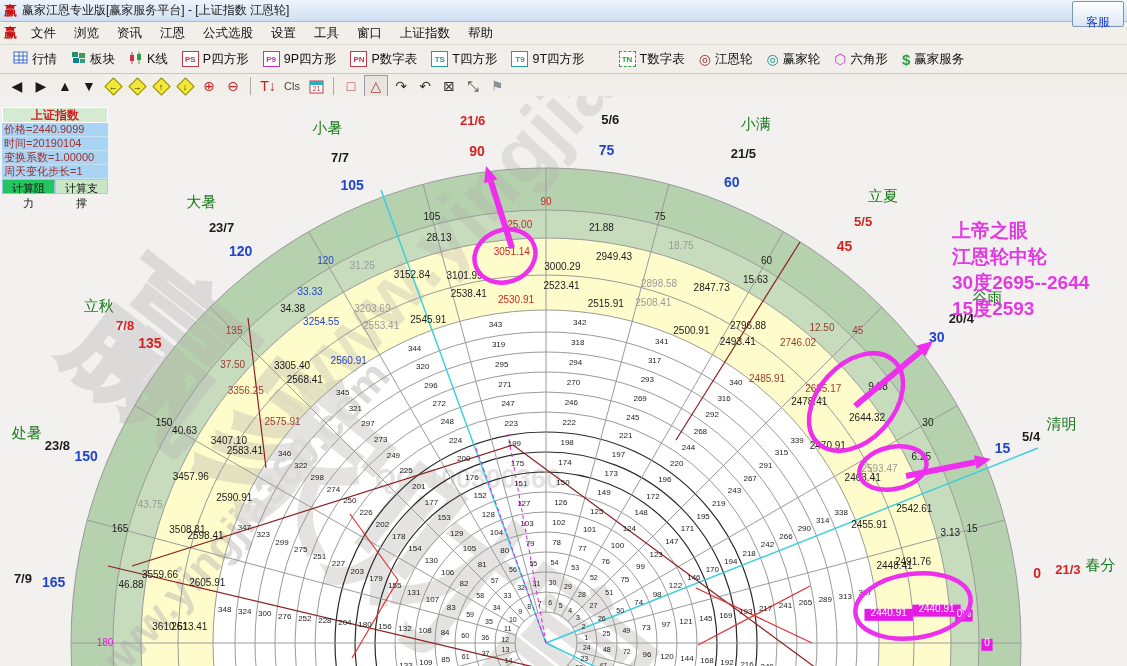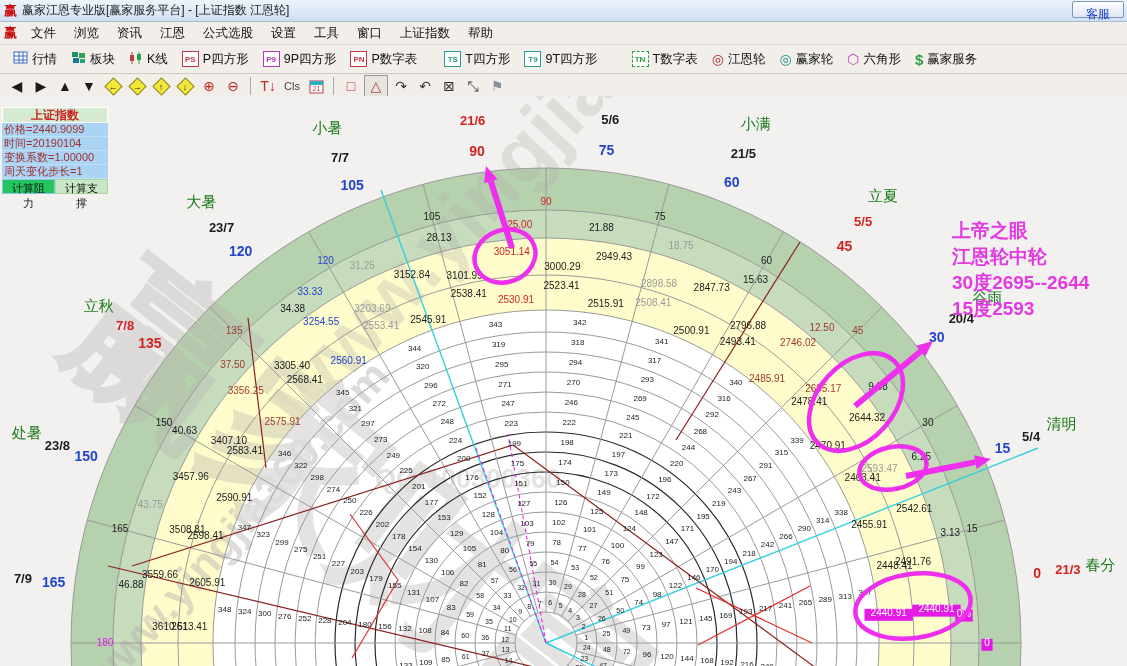--- a/index.html
+++ b/index.html
@@ -1,20 +1,20 @@
 <!DOCTYPE html>
 <html><head>
 <meta charset="utf-8">
 <style>
   html,body{margin:0;padding:0;width:1127px;height:666px;overflow:hidden;
     font-family:"Liberation Sans","DejaVu Sans",sans-serif;background:#f2f1ef;}
   #titlebar{height:21px;background:linear-gradient(#eef4fb,#cfdff2);border-bottom:1px solid #a9bccf;
     display:flex;align-items:center;padding:0 4px;font-size:12px;color:#1b1b1b;position:relative;}
   .logo-char{color:#cc1111;font-weight:bold;font-size:13px;margin-right:5px;}
-  #service-btn{position:absolute;right:3px;top:1px;height:17px;padding:4px 13px;font-size:12px;
+  #service-btn{position:absolute;right:3px;top:1px;height:17px;padding:12px 13px;font-size:12px;
     color:#1536c8;background:linear-gradient(#ffffff,#dce7f4);border:1px solid #7e96b8;border-radius:2px;}
   #menubar{height:22px;background:#f2efeb;border-bottom:1px solid #dcd9d3;display:flex;align-items:center;
     font-size:12.5px;color:#111;padding-left:4px;}
   .menu-item{padding:2px 9px;}
   #toolbar1{height:28px;background:#f2efeb;border-bottom:1px solid #c9c6c0;display:flex;align-items:center;padding-left:6px;}
   .tb1-item{display:flex;align-items:center;gap:4px;padding:0 7px;font-size:12.5px;color:#111;}
   .mini-box{display:inline-flex;align-items:center;justify-content:center;width:15px;height:14px;
     font-size:8px;font-weight:bold;background:#fff;}
   #toolbar2{height:24px;background:#f2efeb;border-bottom:1px solid #b9b6b0;display:flex;align-items:center;
     padding-left:6px;gap:2px;}
@@ -96,21 +96,21 @@
     </div>
     <div class="tb1-item">
       <span class="mini-box" style="color: rgb(184, 55, 184); border: 1px solid rgb(184, 55, 184);">P9</span>
       <span>9P四方形</span>
     </div>
     <div class="tb1-item">
       <span class="mini-box" style="color: rgb(192, 58, 74); border: 1px solid rgb(192, 58, 74);">PN</span>
       <span>P数字表</span>
     </div>
     <div class="tb1-item">
-      <span class="mini-box" style="color: rgb(42, 157, 143); border: 1px solid rgb(42, 157, 143); margin-left: 13px;">TS</span>
+      <span class="mini-box" style="color: rgb(42, 157, 143); border: 1px solid rgb(42, 157, 143);">TS</span>
       <span>T四方形</span>
     </div>
     <div class="tb1-item">
       <span class="mini-box" style="color: rgb(42, 157, 143); border: 1px solid rgb(42, 157, 143);">T9</span>
       <span>9T四方形</span>
     </div>
     <div class="tb1-item">
       <span class="mini-box" style="color: rgb(47, 158, 68); border: 1px dashed rgb(47, 158, 68); margin-left: 20px;">TN</span>
       <span>T数字表</span>
     </div>

